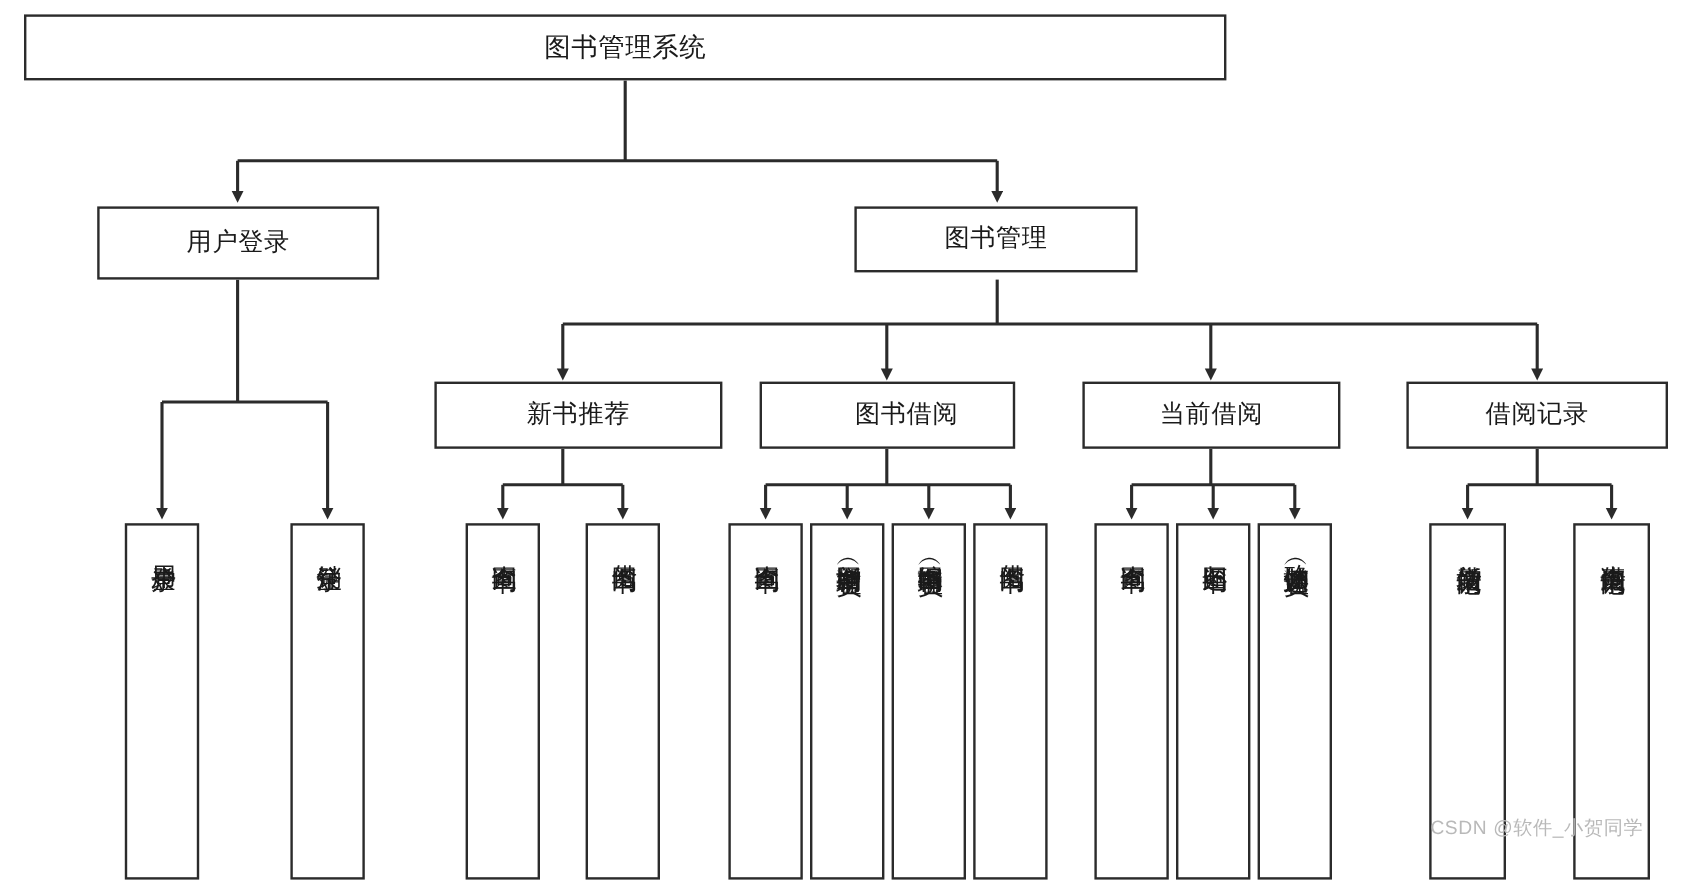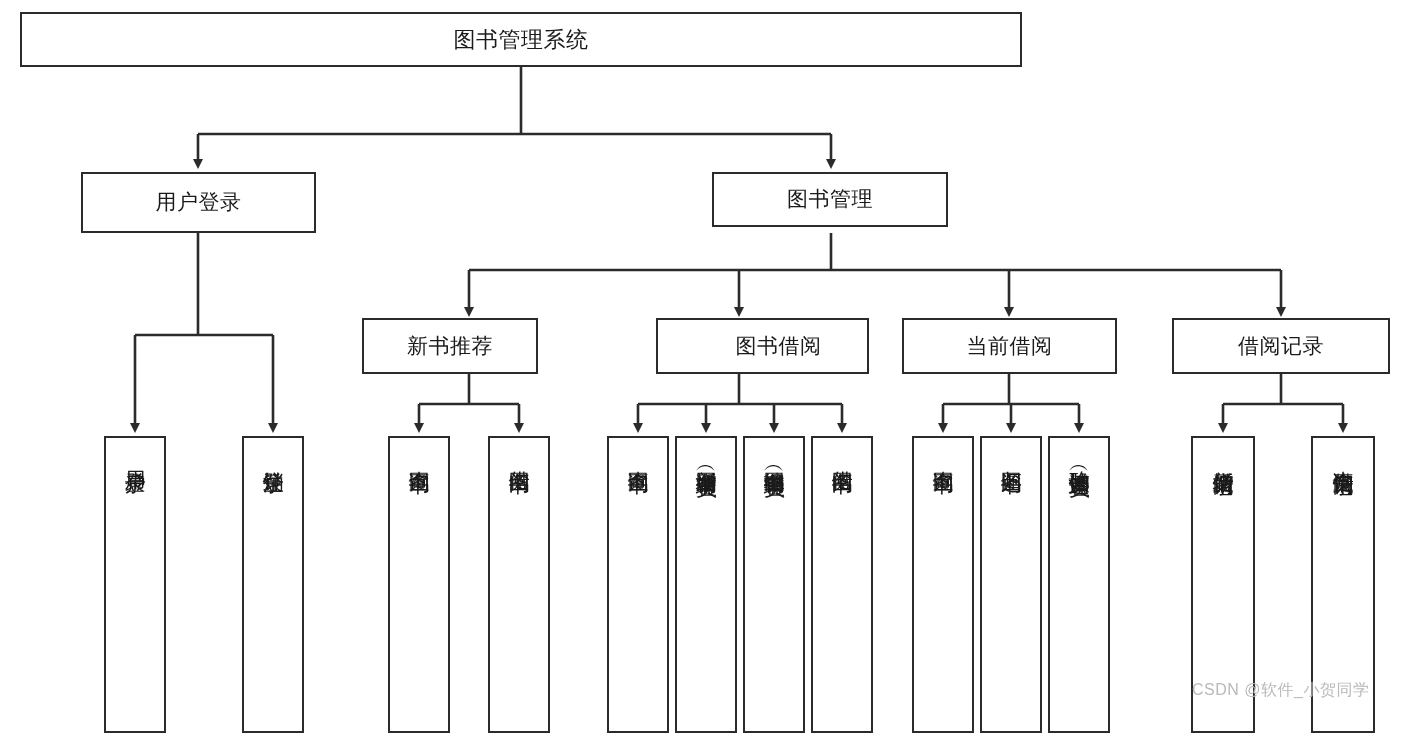--- a/index.html
+++ b/index.html
@@ -131,24 +131,24 @@
     <span class="label">图书管理系统</span>
   </div>
 
   <div class="node horiz" style="left:81px; top:172px; width:235px; height:61px;">
     <span class="label">用户登录</span>
   </div>
   <div class="node horiz" style="left:712px; top:172px; width:236px; height:55px;">
     <span class="label">图书管理</span>
   </div>
 
-  <div class="node horiz" style="left:362px; top:318px; width:176px; height:56px;">
+  <div class="node horiz" style="left:362px; top:318px; width:240px; height:56px;">
     <span class="label">新书推荐</span>
   </div>
-  <div class="node horiz" style="left:656px; top:318px; width:213px; height:56px;padding-left:32px;">
+  <div class="node horiz" style="left:633px; top:318px; width:213px; height:56px;padding-left:32px;">
     <span class="label">图书借阅</span>
   </div>
   <div class="node horiz" style="left:902px; top:318px; width:215px; height:56px;">
     <span class="label">当前借阅</span>
   </div>
   <div class="node horiz" style="left:1172px; top:318px; width:218px; height:56px;">
     <span class="label">借阅记录</span>
   </div>
 
   <div class="node vert" style="left:104px; top:436px; width:62px; height:297px;">

